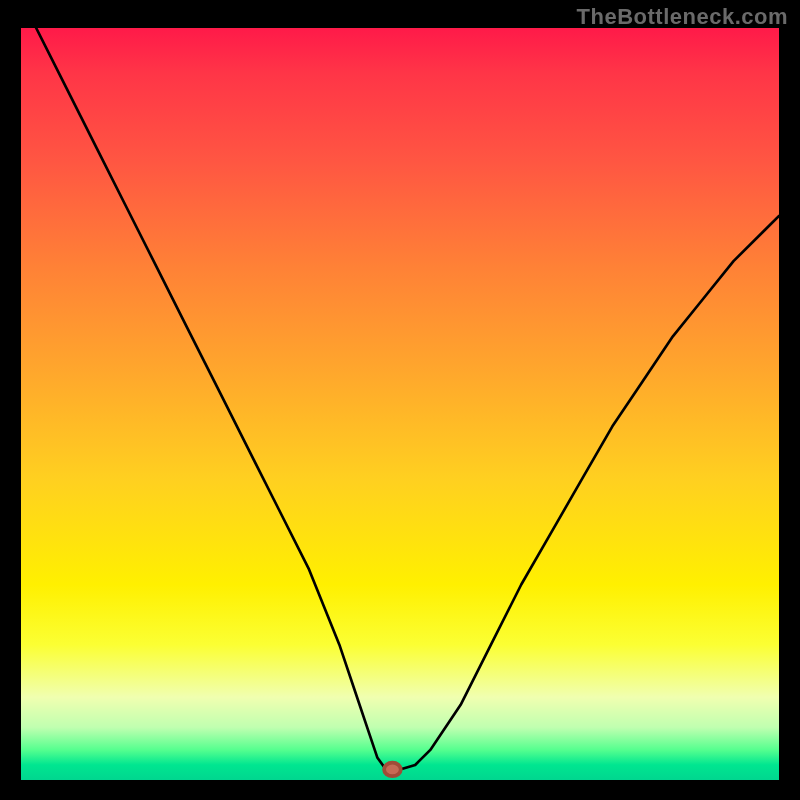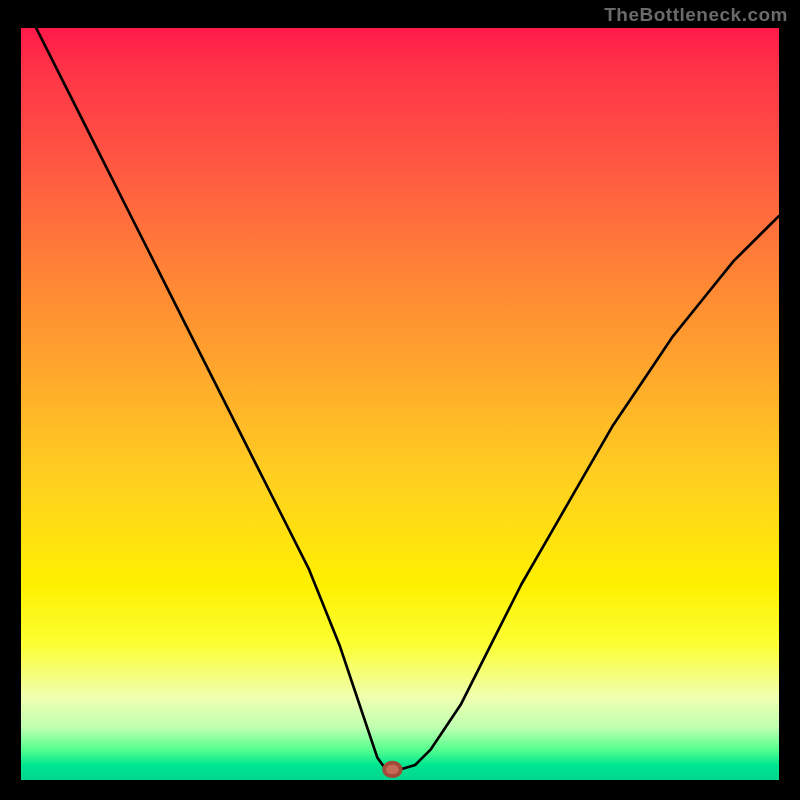--- a/index.html
+++ b/index.html
@@ -15,21 +15,21 @@
     position: relative;
     width: 800px;
     height: 800px;
     background: #000;
   }
   .watermark {
     position: absolute;
     top: 4px;
     right: 12px;
     color: #6a6a6a;
-    font-size: 19px;
+    font-size: 22px;
     font-weight: 600;
     letter-spacing: 0.5px;
     user-select: none;
   }
   .plot-area {
     position: absolute;
     left: 21px;
     top: 28px;
     width: 758px;
     height: 752px;

